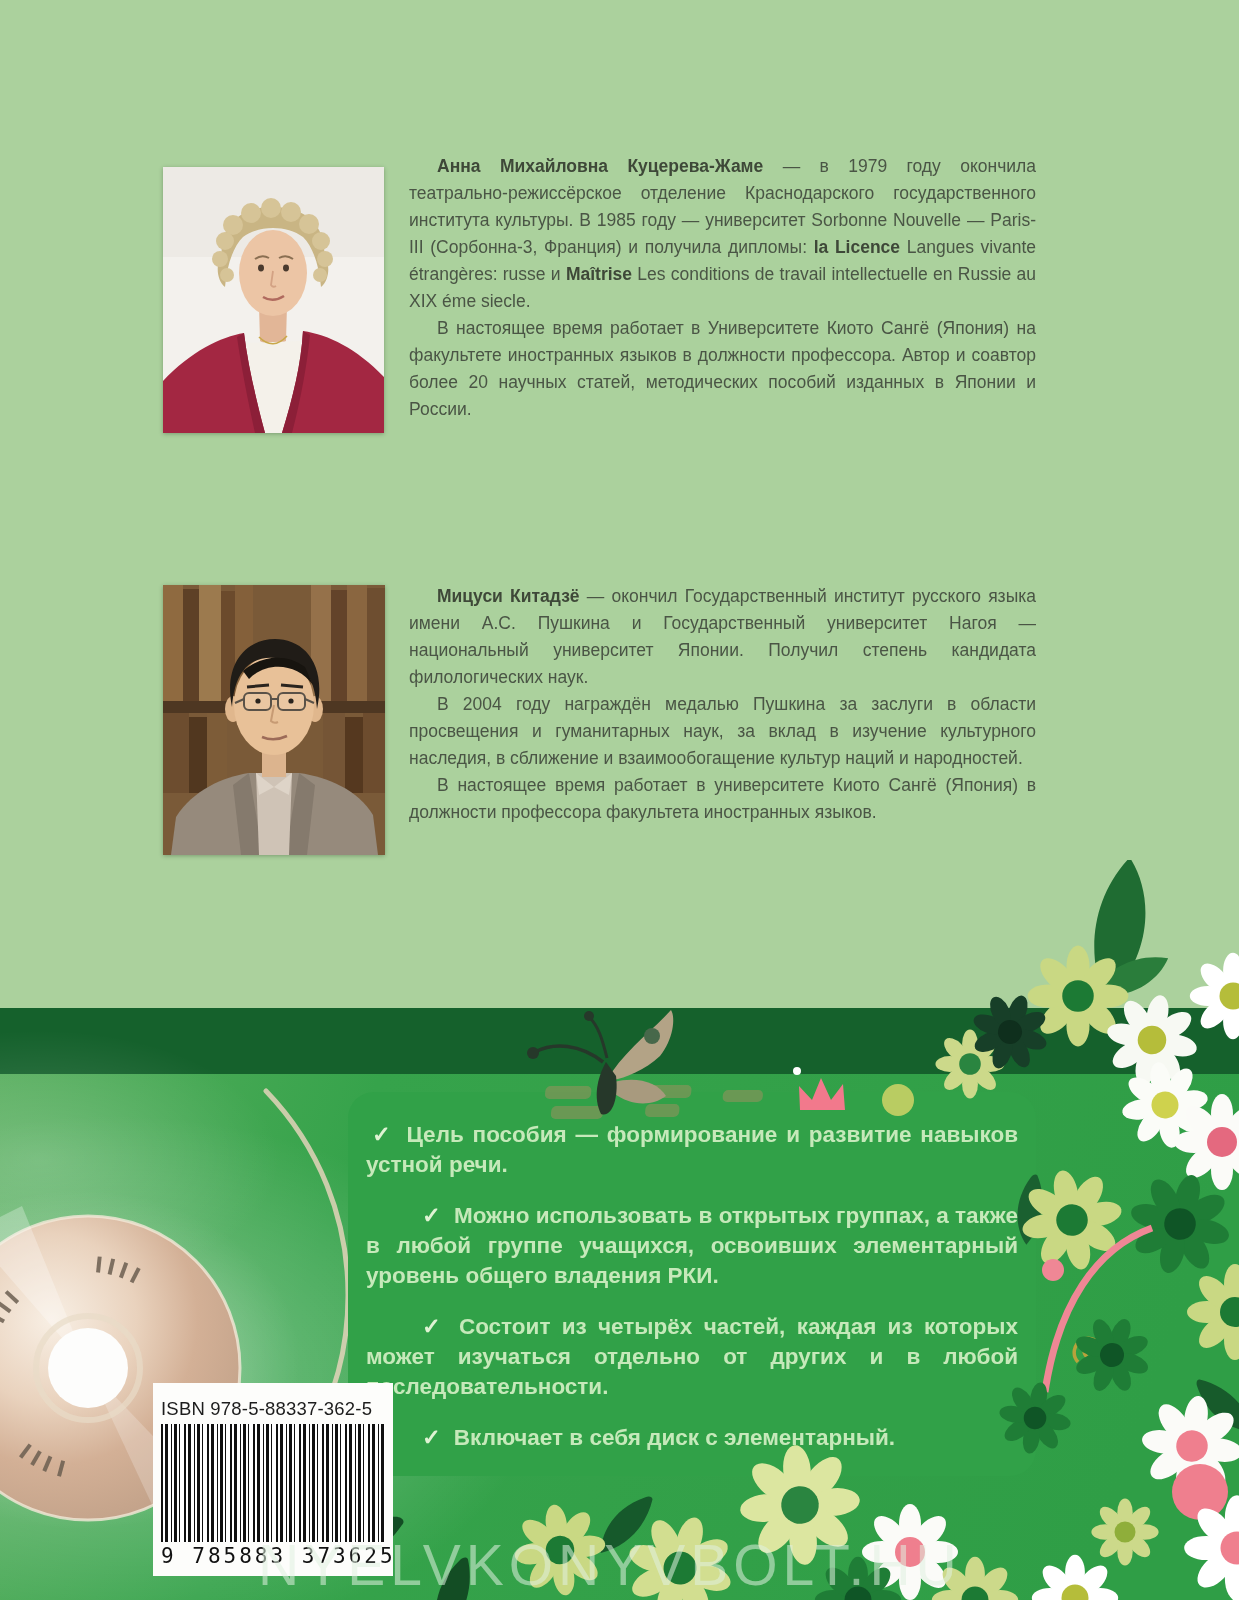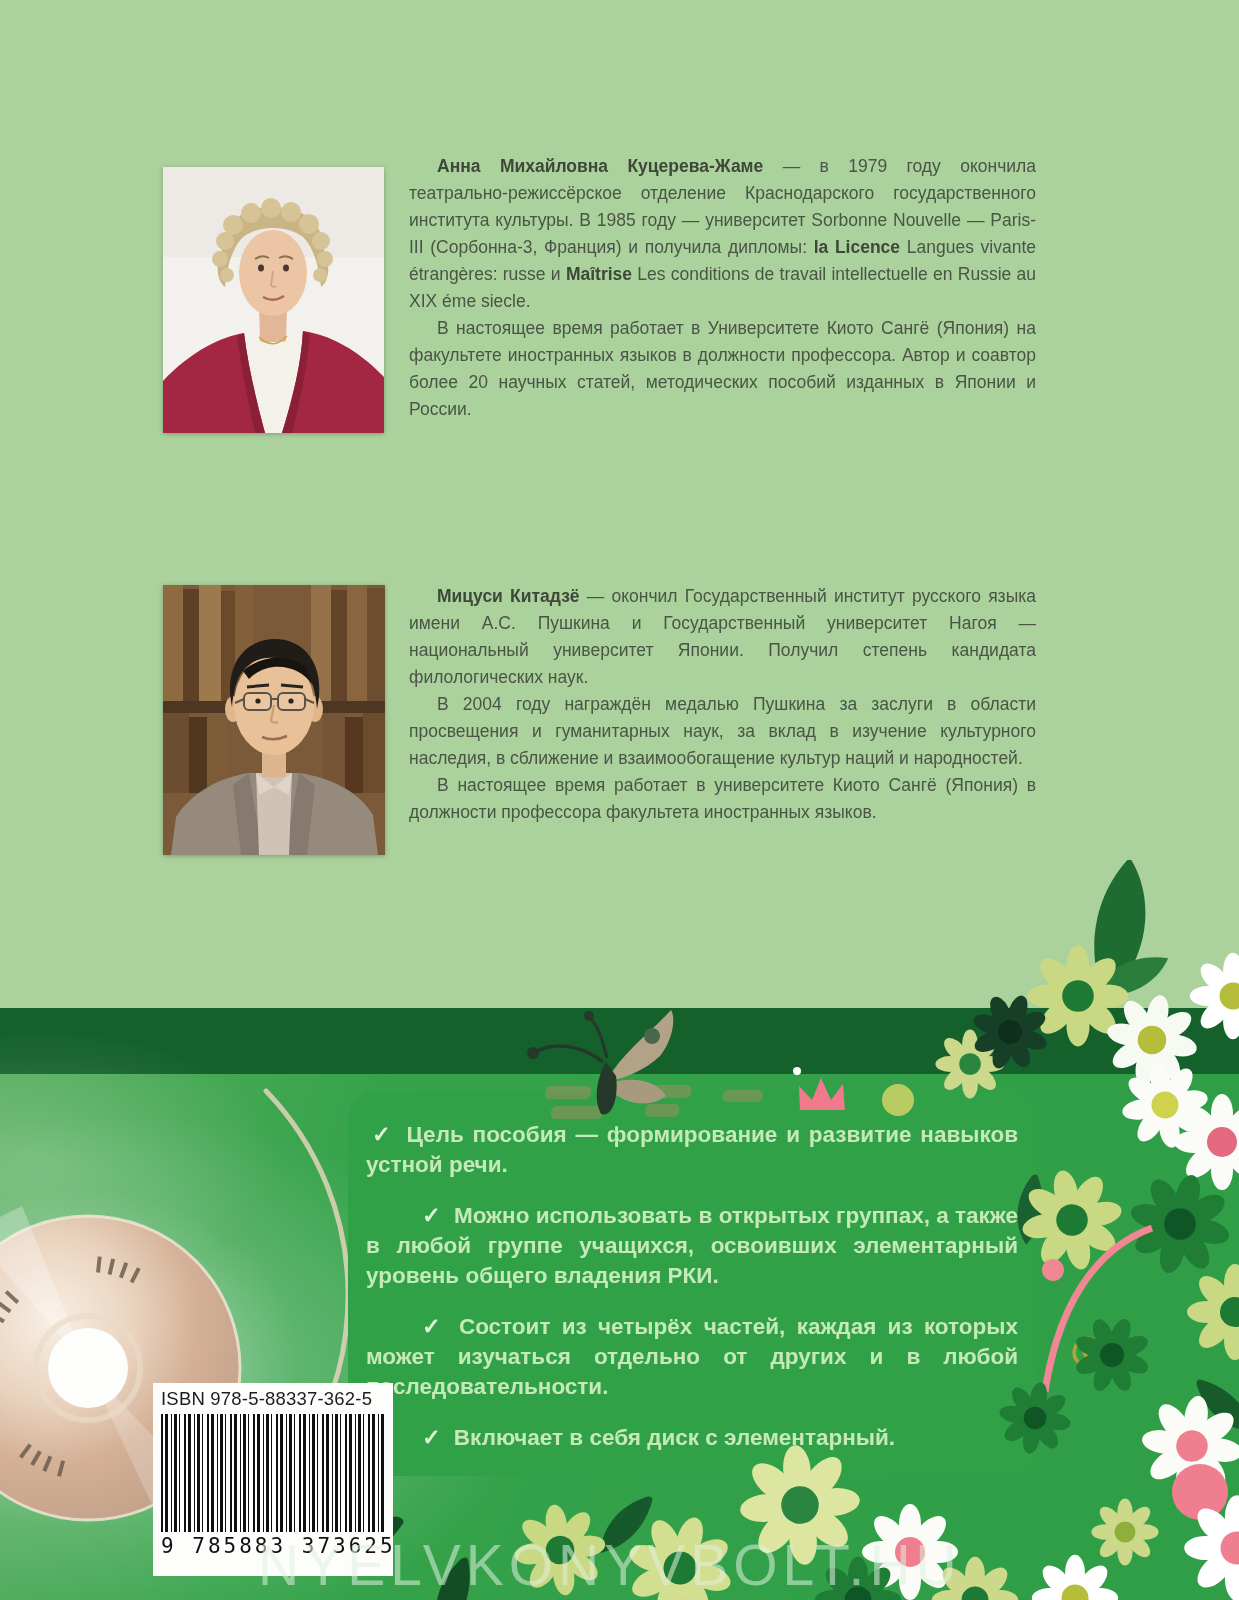--- a/index.html
+++ b/index.html
@@ -25,21 +25,21 @@
 
   
   .bullets{position:absolute;left:366px;top:1112px;width:652px;z-index:3;
            color:#c6e9ba;font-size:22.5px;font-weight:bold;line-height:30px;text-align:justify;margin-top:8px;}
   .bullets p{margin:0 0 21px;text-indent:56px;}
   .bullets p.first{text-indent:6px;}
   .chk{color:#dff3d3;padding-right:13px;font-weight:bold;}
 
   
   .isbnbox{position:absolute;left:153px;top:1383px;width:240px;height:193px;background:#fdfdfb;
-           z-index:4;box-sizing:border-box;padding:5px 8px;}
+           z-index:4;box-sizing:border-box;padding:15px 8px;}
   .isbn-label{font-size:18.5px;color:#1d1d1d;letter-spacing:.2px;white-space:nowrap;}
   .bars{margin-top:4px;height:118px;
         background:repeating-linear-gradient(90deg,
           #101010 0 2px,#fff 2px 4px,#101010 4px 7px,#fff 7px 10px,
           #101010 10px 11px,#fff 11px 13px,#101010 13px 16px,#fff 16px 18px,
           #101010 18px 19px,#fff 19px 23px);}
   .digits{margin-top:2px;font-family:"DejaVu Sans Mono",monospace;font-size:21px;color:#111;
           letter-spacing:3px;white-space:nowrap;}
 
   

